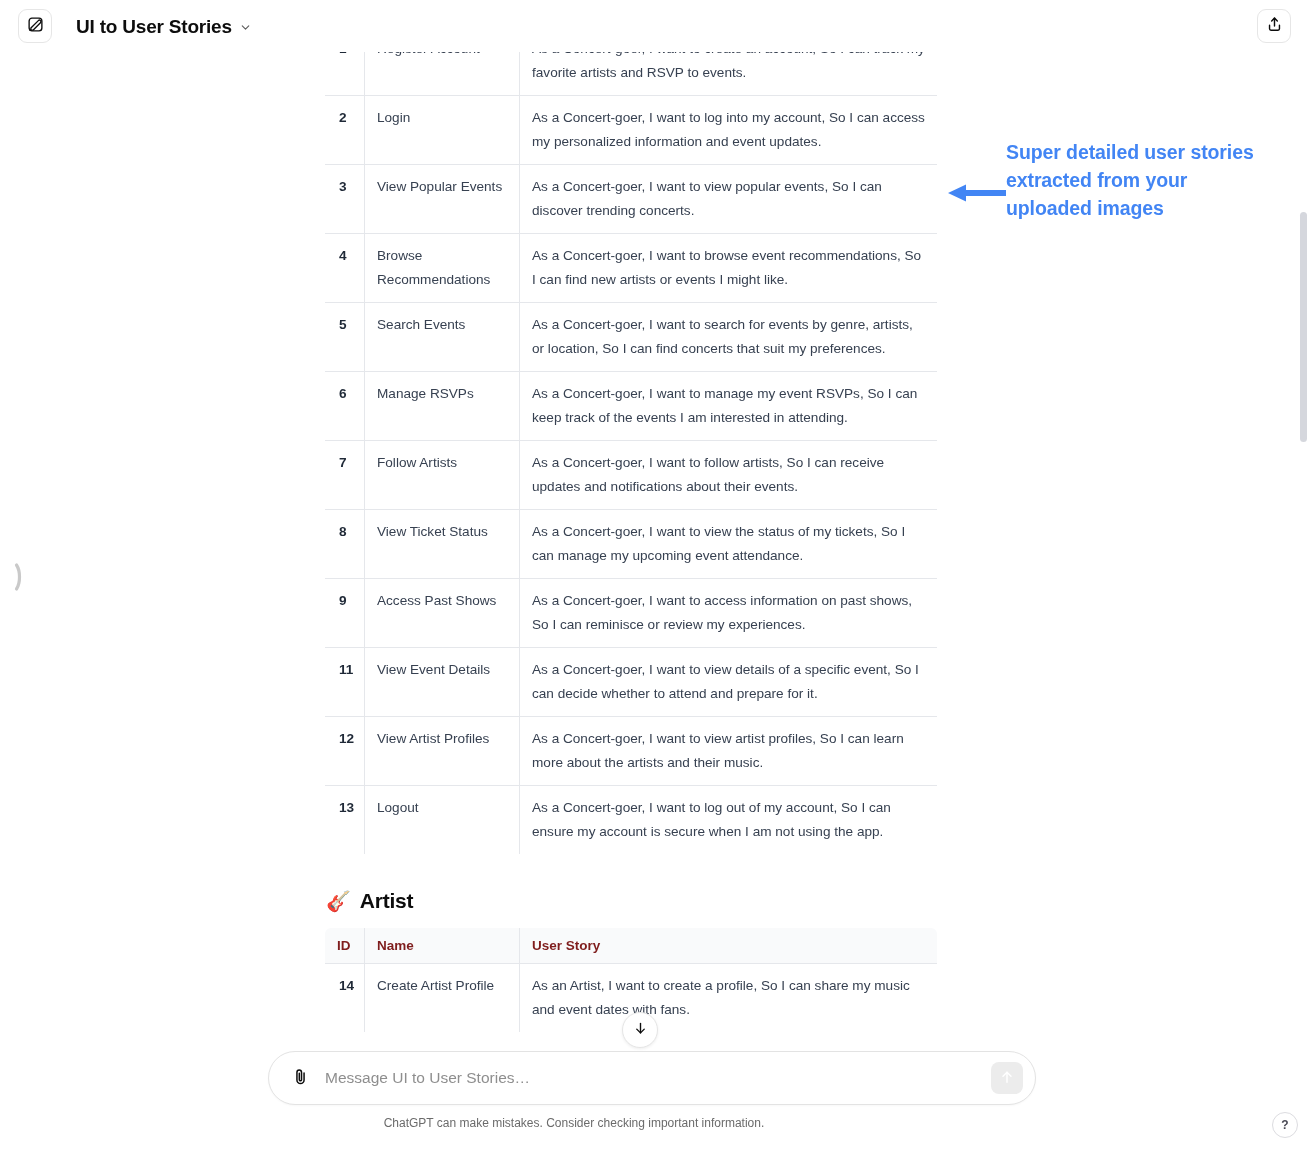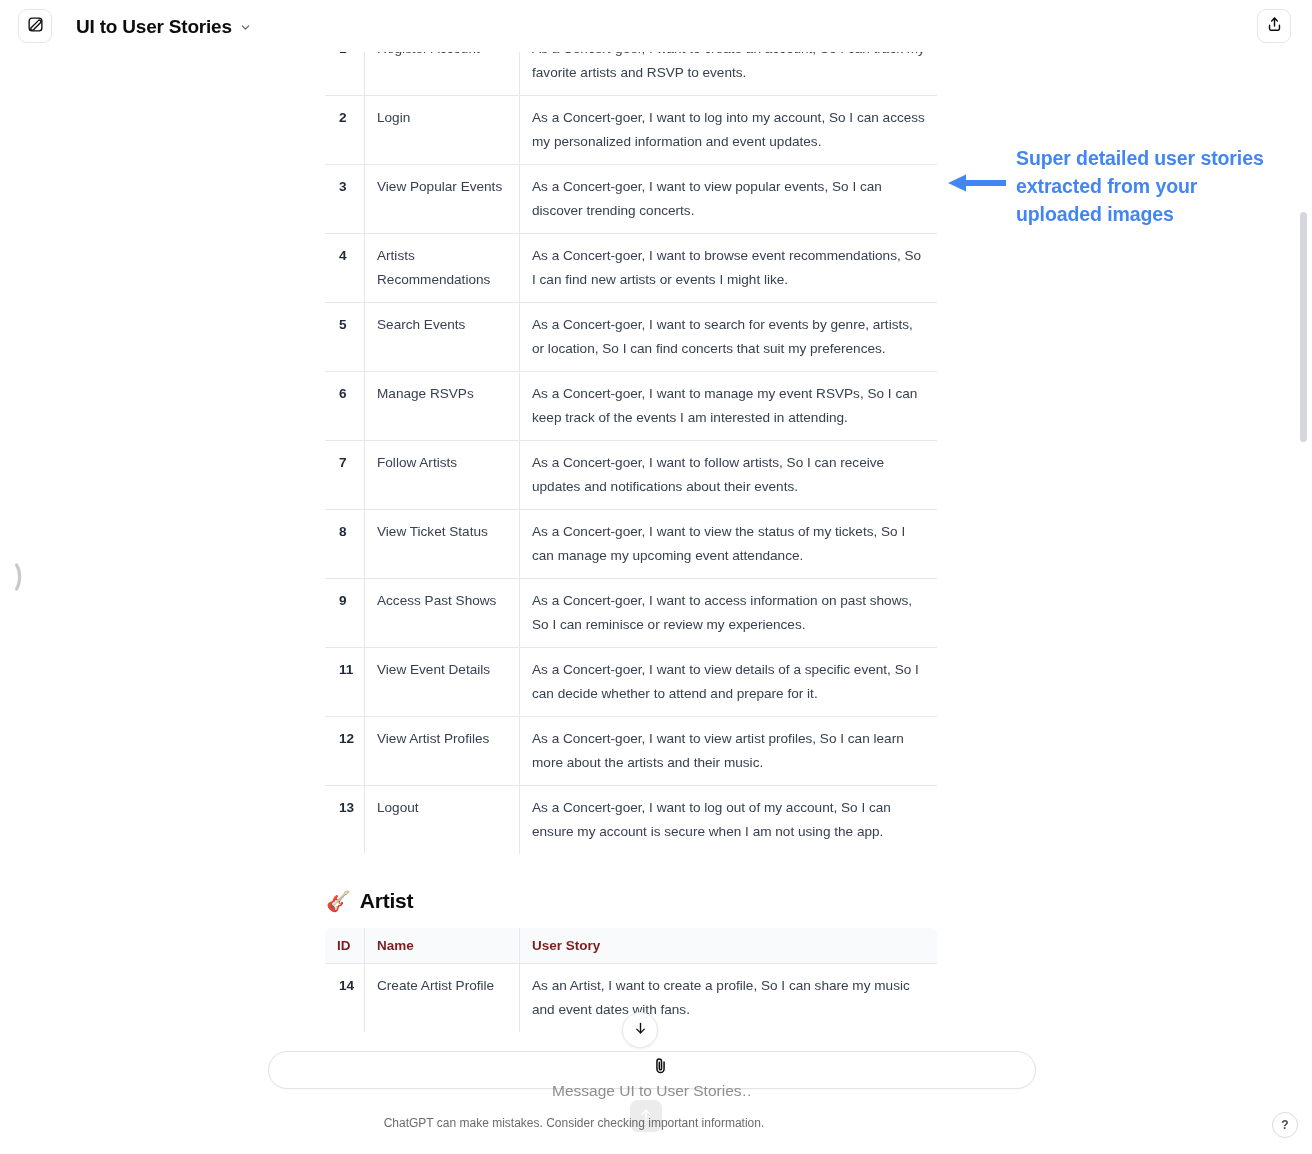--- a/index.html
+++ b/index.html
@@ -144,24 +144,22 @@
   }
   .section-emoji { font-size: 20px; line-height: 1; }
 
   
   .annotation {
     position: absolute;
     left: 948px;
     top: 94px;
     width: 330px;
     display: flex;
-    align-items: flex-start;
-    gap: 10px;
+    align-items: center;
     z-index: 20;
-    margin-top: 6px;
   }
   .anno-arrow { margin-top: 30px; flex: 0 0 auto; }
   .anno-text {
     font-size: 19.5px;
     font-weight: 700;
     line-height: 28px;
     color: #4285f4;
     letter-spacing: -0.1px;
   }
 
@@ -185,28 +183,27 @@
     position: absolute;
     left: 0; bottom: 0;
     width: 1312px;
     height: 112px;
     background: #ffffff;
     z-index: 35;
   }
   .composer {
     position: absolute;
     left: 268px; top: 9px;
-    width: 768px; height: 38px;
+    width: 768px; height: 54px;
     border: 1px solid #e3e3e3;
     border-radius: 27px;
     background: #ffffff;
     display: flex;
     align-items: center;
     box-shadow: 0 1px 2px rgba(0,0,0,0.03);
-    flex-direction: column;
   }
   .attach-btn {
     width: 30px; height: 30px;
     margin-left: 16px;
     display: flex; align-items: center; justify-content: center;
     cursor: pointer;
     border-radius: 50%;
     flex: 0 0 auto;
   }
   .composer-input {
@@ -293,21 +290,21 @@
               <td>Login</td>
               <td>As a Concert-goer, I want to log into my account, So I can access my personalized information and event updates.</td>
             </tr>
             <tr>
               <td class="id">3</td>
               <td>View Popular Events</td>
               <td>As a Concert-goer, I want to view popular events, So I can discover trending concerts.</td>
             </tr>
             <tr>
               <td class="id">4</td>
-              <td>Artists Recommendations</td>
+              <td>Browse Recommendations</td>
               <td>As a Concert-goer, I want to browse event recommendations, So I can find new artists or events I might like.</td>
             </tr>
             <tr>
               <td class="id">5</td>
               <td>Search Events</td>
               <td>As a Concert-goer, I want to search for events by genre, artists, or location, So I can find concerts that suit my preferences.</td>
             </tr>
             <tr>
               <td class="id">6</td>
               <td>Manage RSVPs</td>

